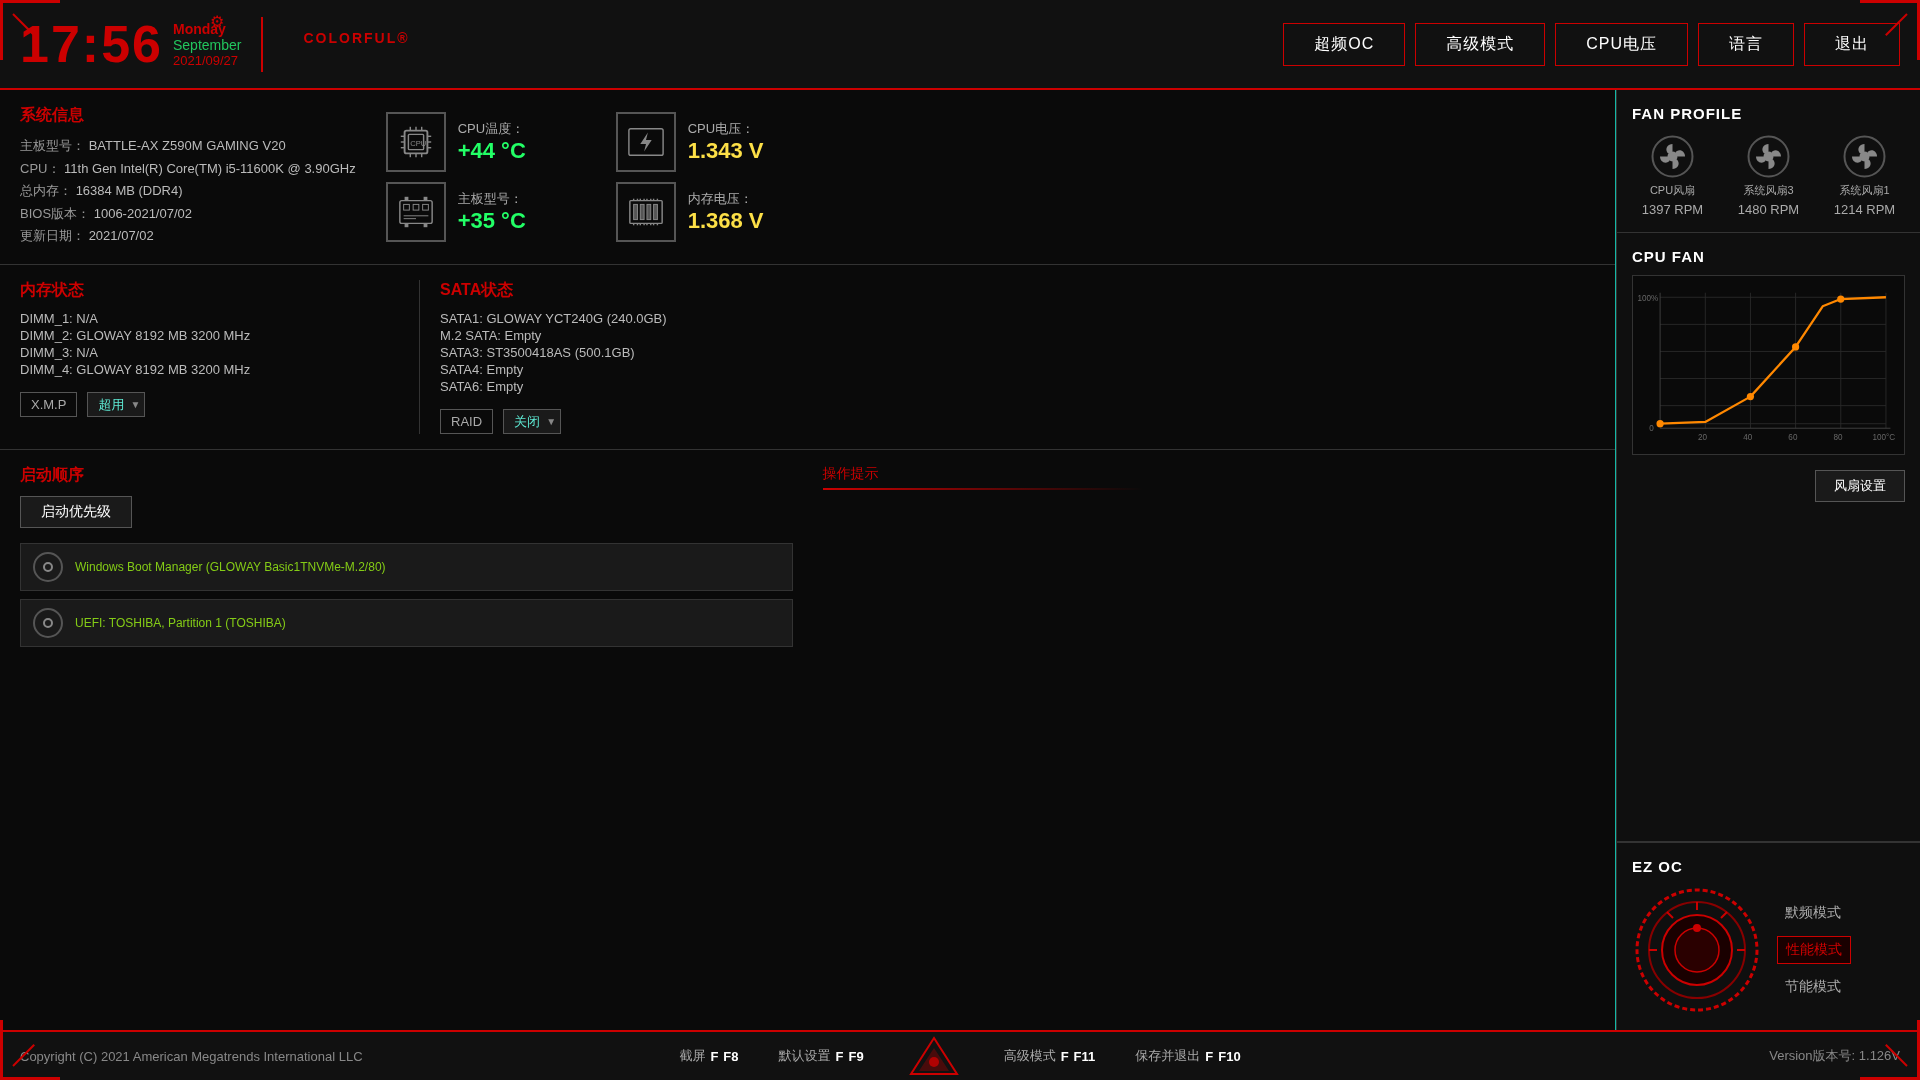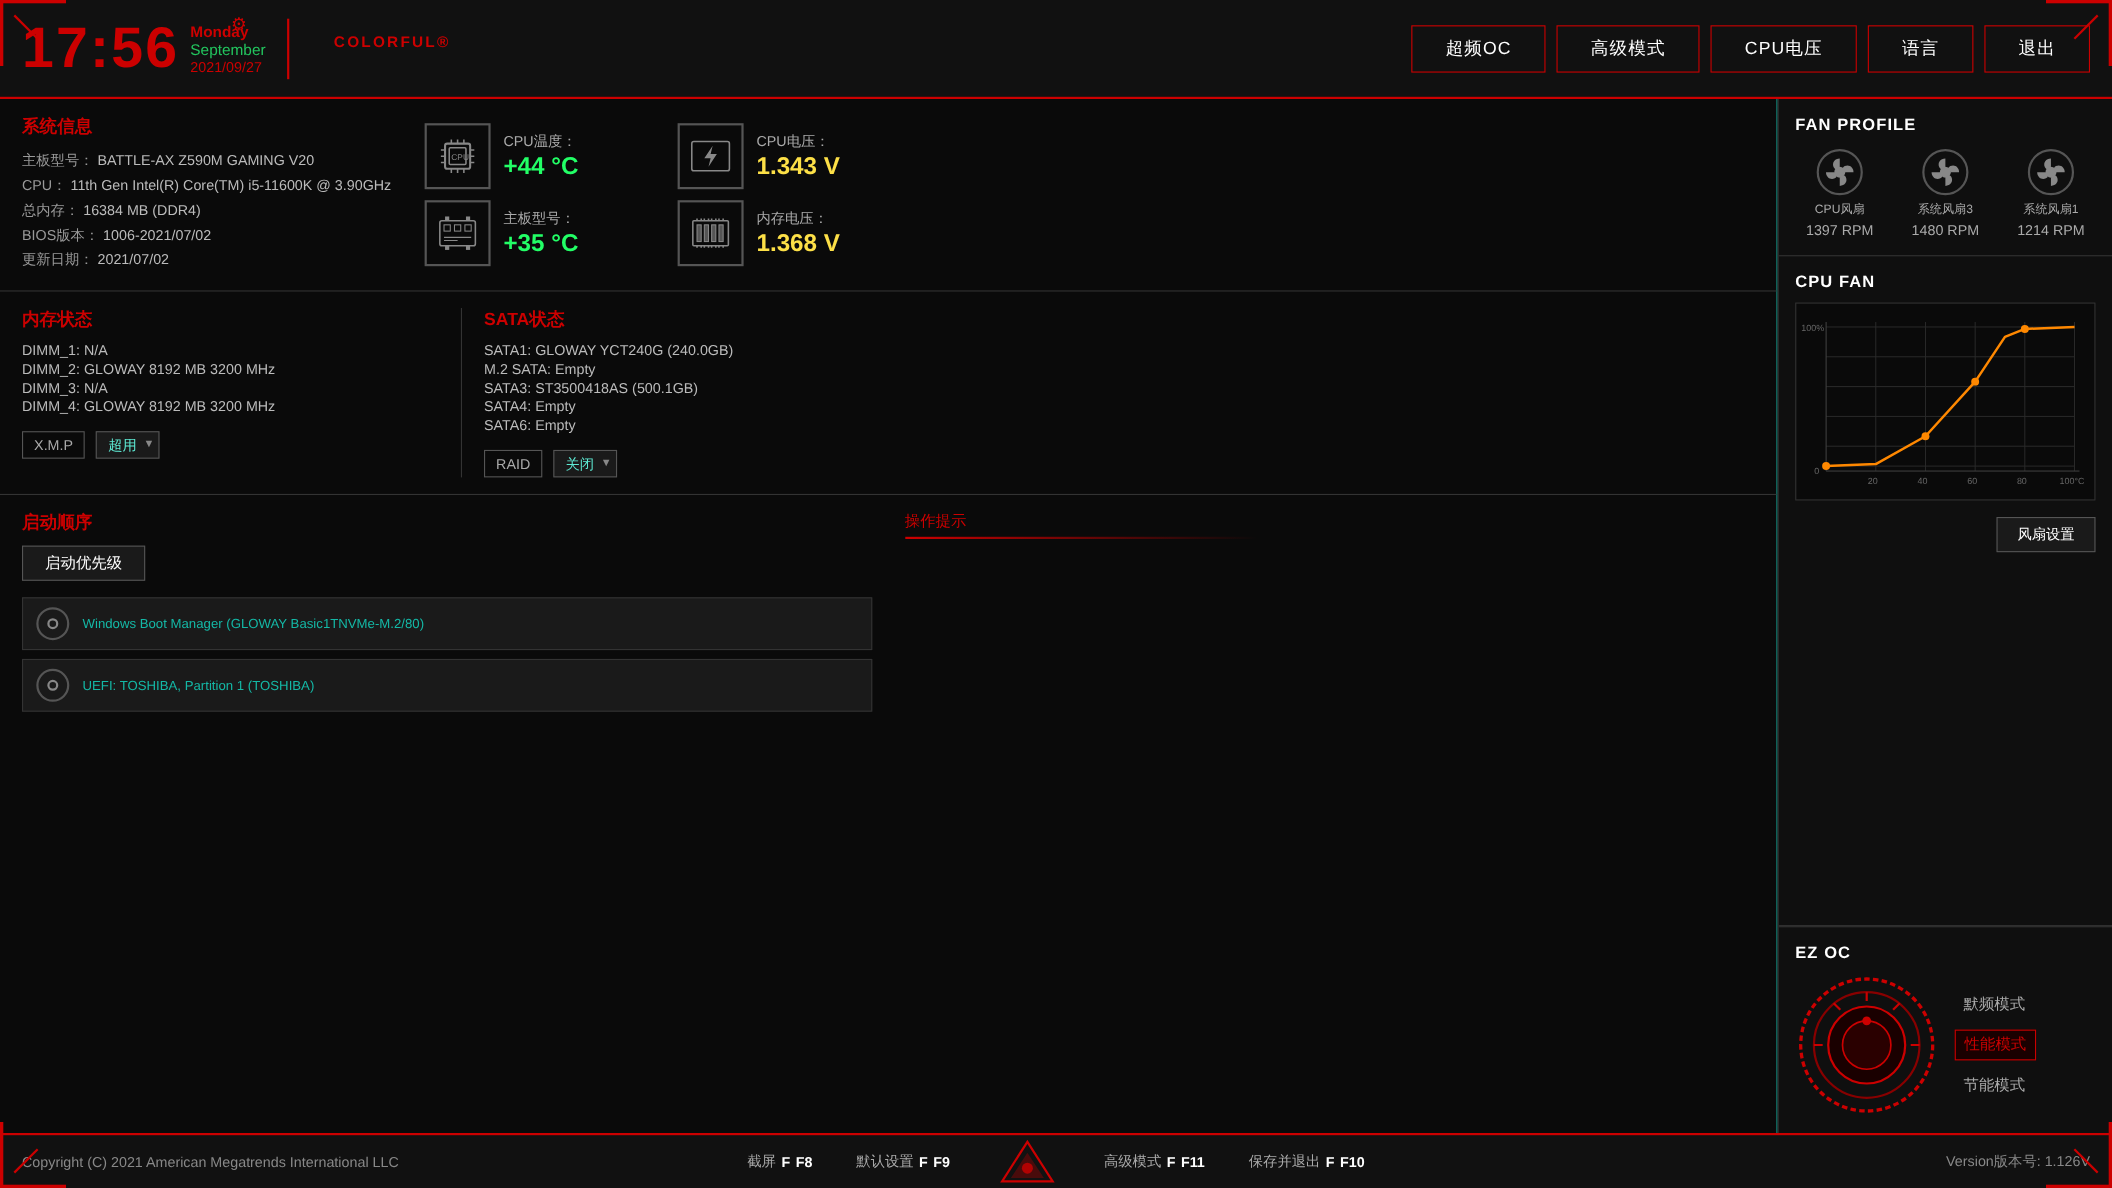--- a/index.html
+++ b/index.html
@@ -309,21 +309,21 @@
 
     .boot-disk-inner {
       width: 10px;
       height: 10px;
       border: 2px solid #888;
       border-radius: 50%;
     }
 
     .boot-item-text {
       font-size: 12px;
-      color: #14b8a6;
+      color: #84cc16;
     }
 
     .operation-hint {
       flex: 1;
     }
 
     .hint-title {
       color: #cc0000;
       font-size: 14px;
       margin-bottom: 5px;

